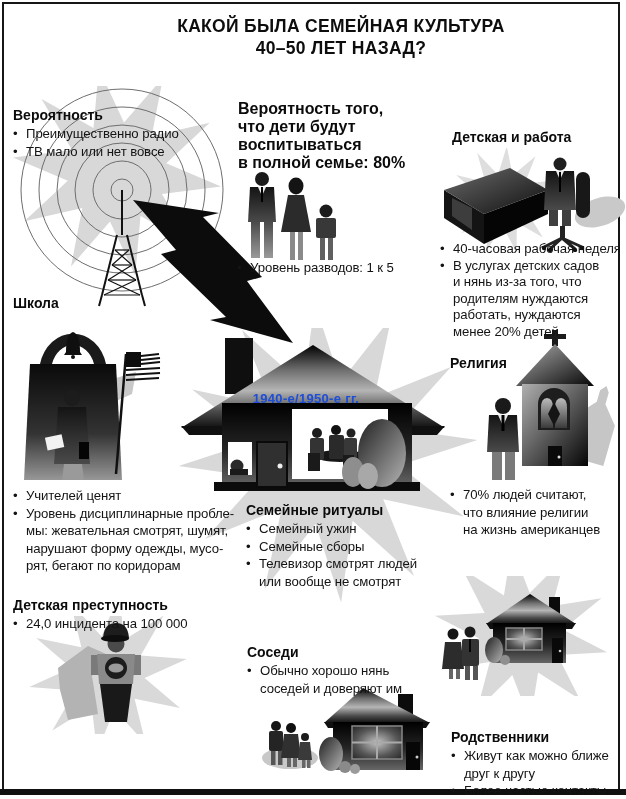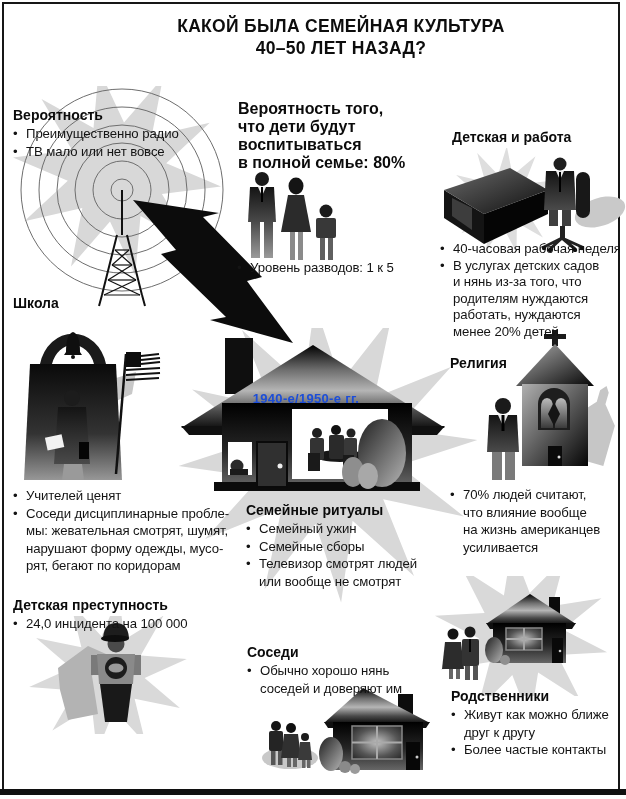--- a/index.html
+++ b/index.html
@@ -250,21 +250,21 @@
       </g>
     </g>
   </svg>
   <div class="sec t" style="left:13px;top:487px">
     <div class="ln">
         <span class="dot">•</span>
         <span>Учителей ценят</span>
       </div>
     <div class="ln">
         <span class="dot">•</span>
-        <span>Соседи дисциплинарные пробле-</span>
+        <span>Уровень дисциплинарные пробле-</span>
       </div>
     <div class="ln ind">
         <span>мы: жевательная смотрят, шумят,</span>
       </div>
     <div class="ln ind">
         <span>нарушают форму одежды, мусо-</span>
       </div>
     <div class="ln ind">
         <span>рят, бегают по коридорам</span>
       </div>
@@ -356,27 +356,24 @@
       <rect x="46" y="122" width="10" height="28" fill="#7a7a7a"></rect>
       <rect x="59" y="122" width="10" height="28" fill="#7a7a7a"></rect>
     </g>
   </svg>
   <div class="sec t" style="left:450px;top:486px">
     <div class="ln">
         <span class="dot">•</span>
         <span>70% людей считают,</span>
       </div>
     <div class="ln ind">
-        <span>что влияние вообще</span>
+        <span>что влияние религии</span>
       </div>
     <div class="ln ind">
         <span>на жизнь американцев</span>
-      </div>
-    <div class="ln ind">
-        <span>усиливается</span>
       </div>
   </div>
 
   <div class="sec" style="left:13px;top:596px">
     <div class="h">Детская преступность</div>
     <div class="t">
       <div class="ln">
           <span class="dot">•</span>
           <span>24,0 инцидента на 100 000</span>
         </div>
@@ -462,21 +459,21 @@
       <rect x="67" y="47" width="73" height="40" fill="url(#gHouse)"></rect>
       <rect x="80" y="52" width="36" height="22" fill="url(#gWin)" stroke="#888" stroke-width="1.5"></rect>
       <line x1="80" y1="63" x2="116" y2="63" stroke="#aaa" stroke-width="1.8"></line>
       <line x1="98" y1="52" x2="98" y2="74" stroke="#aaa" stroke-width="1.8"></line>
       <rect x="126" y="62" width="11" height="25" fill="#090909"></rect>
       <circle cx="134" cy="75" r="1.3" fill="#ccc"></circle>
       <ellipse cx="68" cy="74" rx="9" ry="13" fill="url(#gBush)"></ellipse>
       <circle cx="79" cy="84" r="5" fill="#8f8f8f"></circle>
     </g>
   </svg>
-  <div class="sec" style="left:451px;top:687px">
+  <div class="sec" style="left:451px;top:728px">
     <div class="h">Родственники</div>
     <div class="t">
       <div class="ln">
           <span class="dot">•</span>
           <span>Живут как можно ближе</span>
         </div>
       <div class="ln ind">
           <span>друг к другу</span>
         </div>
       <div class="ln">

